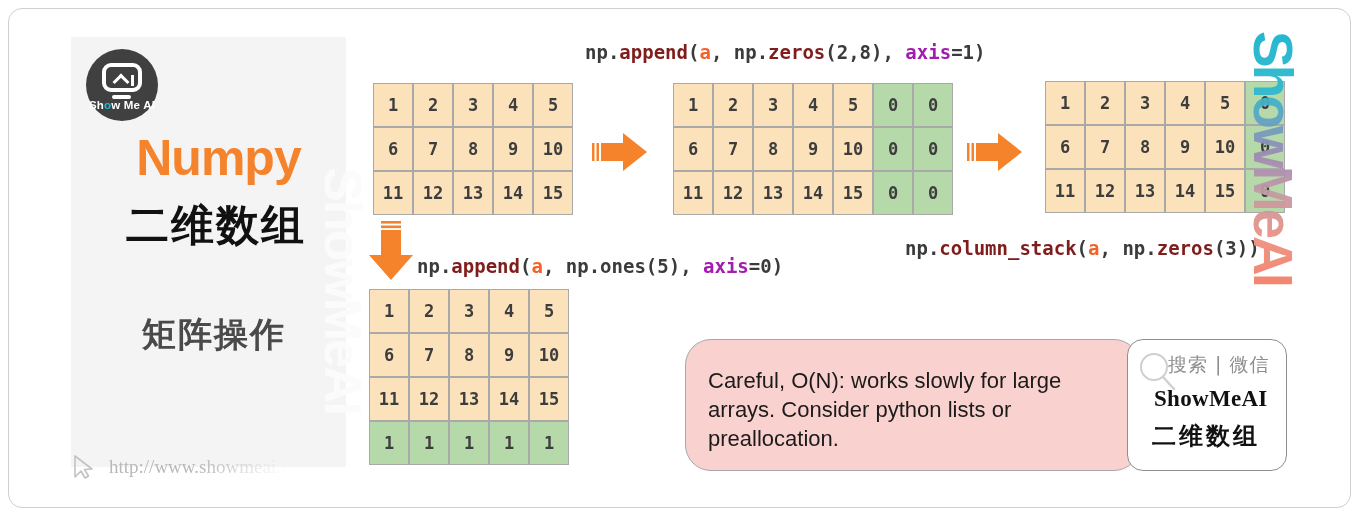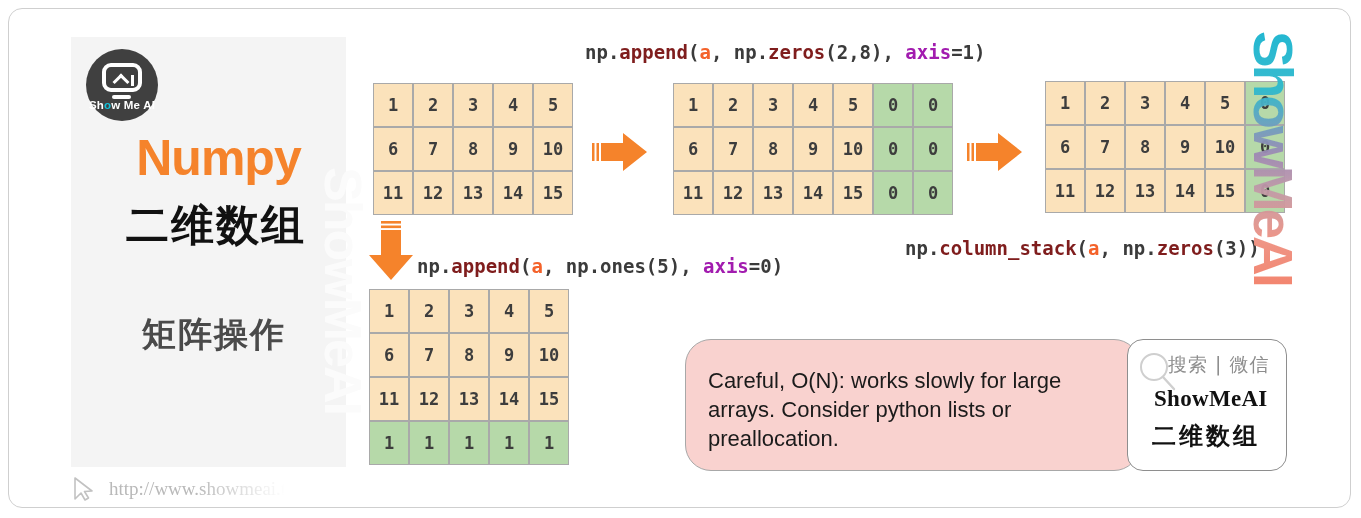--- a/index.html
+++ b/index.html
@@ -34,21 +34,21 @@
   #brand-numpy{position:absolute;left:20px;top:92px;width:255px;text-align:center;
           font-size:50px;font-weight:bold;color:#f5832b;letter-spacing:-1px;}
   #brand-cn1{position:absolute;left:20px;top:160px;width:250px;text-align:center;
           font-size:43px;font-weight:bold;color:#111;letter-spacing:2px;
           font-family:"DejaVu Sans",sans-serif;}
   #brand-cn2{position:absolute;left:18px;top:275px;width:250px;text-align:center;
           font-size:34px;font-weight:bold;color:#4a4a4a;letter-spacing:2px;
           font-family:Liberation Mono, monospace;}
 
   
-  #footer{position:absolute;left:62px;top:466px;display:flex;align-items:center;gap:12px;}
+  #footer{position:absolute;left:62px;top:444px;display:flex;align-items:center;gap:12px;}
   #footer .url{font-family:"Liberation Serif","DejaVu Serif",serif;font-size:19px;color:#b9b9b9;
        -webkit-mask-image:linear-gradient(to right,#000 0%,#000 42%,transparent 86%);
        mask-image:linear-gradient(to right,#000 0%,#000 42%,transparent 86%);}
 
   
   .code{position:absolute;font-family:"DejaVu Sans Mono","Liberation Mono",monospace;
         font-size:19px;font-weight:bold;color:#3b3b3b;white-space:nowrap;}
   .code .fn{color:#7f1d1d;}
   .code .arg{color:#f4622a;}
   .code .kw{color:#a21caf;}

